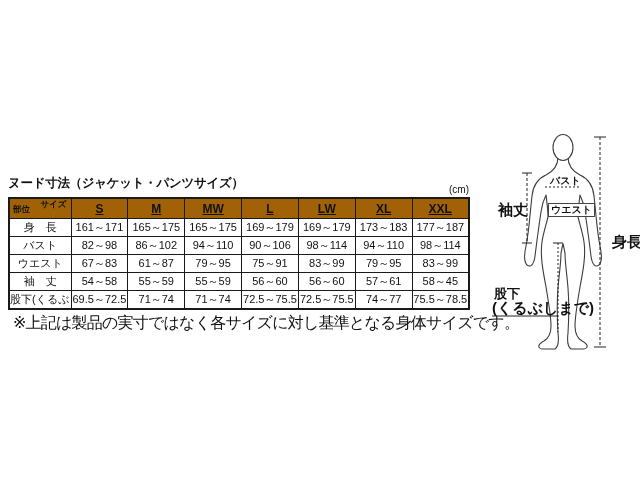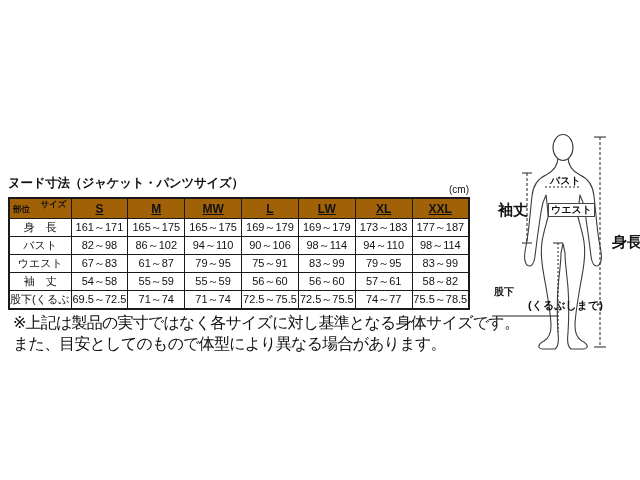--- a/index.html
+++ b/index.html
@@ -53,22 +53,22 @@
 
   .diagram { position:absolute; left:470px; top:95px; width:170px; height:290px; }
   .diagram svg { position:absolute; left:0; top:0; }
   .dlabel {
     position:absolute; font-weight:bold; color:#111; white-space:nowrap; line-height:1;
   }
   .d-bust   { left:80px;  top:81px;  font-size:10px; }
   .d-waist  { left:78px;  top:108px; font-size:10px; border:1px solid #444; background:#fff; padding:1px 2px; }
   .d-sleeve { left:28px;  top:107px; font-size:15px; }
   .d-height { left:142px; top:139px; font-size:15px; }
-  .d-inseam { left:24px;  top:192px; font-size:10px; }
-  .d-inseam-sub { left:22px; top:205px; font-size:11px;margin-left:36px; }
+  .d-inseam { left:24px;  top:192px; font-size:13px; }
+  .d-inseam-sub { left:22px; top:205px; font-size:15px; }
 </style>
 </head>
 <body>
 
 <div class="page">
 
   <div class="title">ヌード寸法（ジャケット・パンツサイズ）</div>
   <div class="unit">(cm)</div>
 
   <table class="size">
@@ -129,38 +129,37 @@
         <td>83～99</td>
       </tr>
       <tr>
         <td class="row-label">袖　丈</td>
         <td>54～58</td>
         <td>55～59</td>
         <td>55～59</td>
         <td>56～60</td>
         <td>56～60</td>
         <td>57～61</td>
-        <td>58～82</td>
+        <td>58～45</td>
       </tr>
       <tr>
         <td class="row-label">股下(くるぶし)</td>
         <td>69.5～72.5</td>
         <td>71～74</td>
         <td>71～74</td>
         <td>72.5～75.5</td>
         <td>72.5～75.5</td>
         <td>74～77</td>
         <td>75.5～78.5</td>
       </tr>
     </tbody>
   </table>
 
   <div class="note">
     <div>※上記は製品の実寸ではなく各サイズに対し基準となる身体サイズです。</div>
-    <div>また、目安としてのもので体型により異なる場合があります。</div>
   </div>
 
   <div class="diagram">
     <svg width="170" height="290" viewBox="0 0 170 290">
 
       <g stroke="#3c3c3c" stroke-width="1.1" fill="none" stroke-linecap="round" stroke-linejoin="round">
         <path id="halfbody" d="M 88,62
           C 88,69 84,76 76,80
           C 67,84 63,91 62,101
           C 60,118 59,137 56,151

